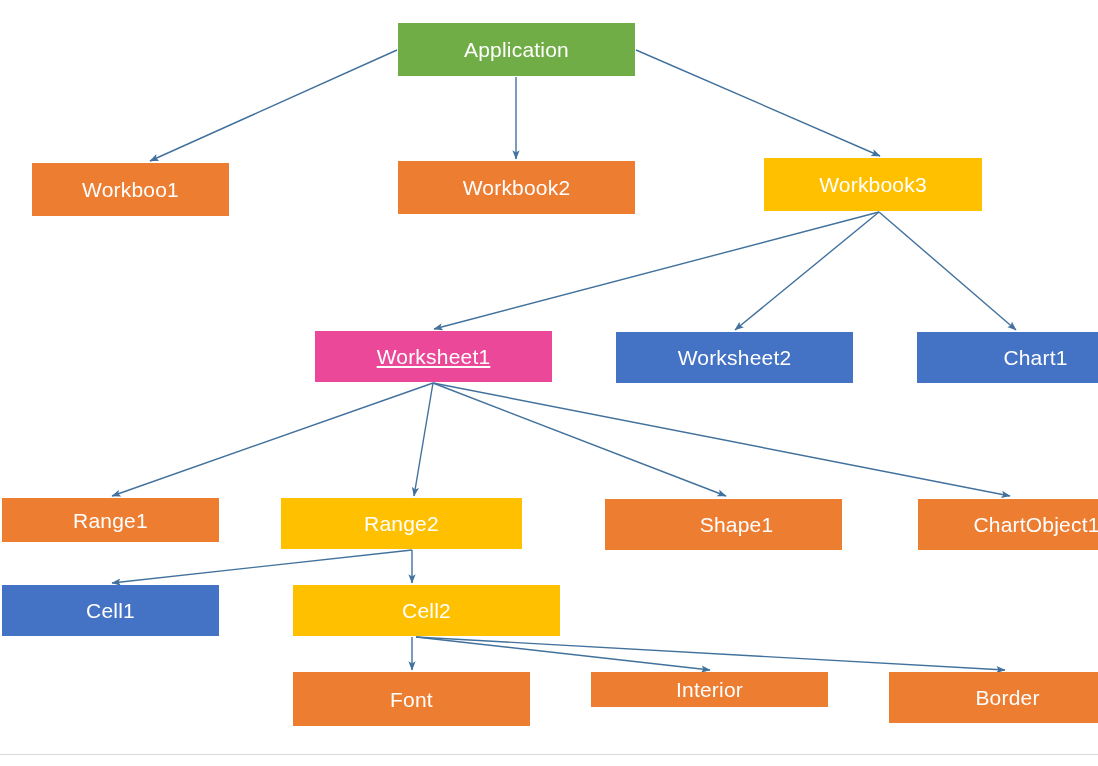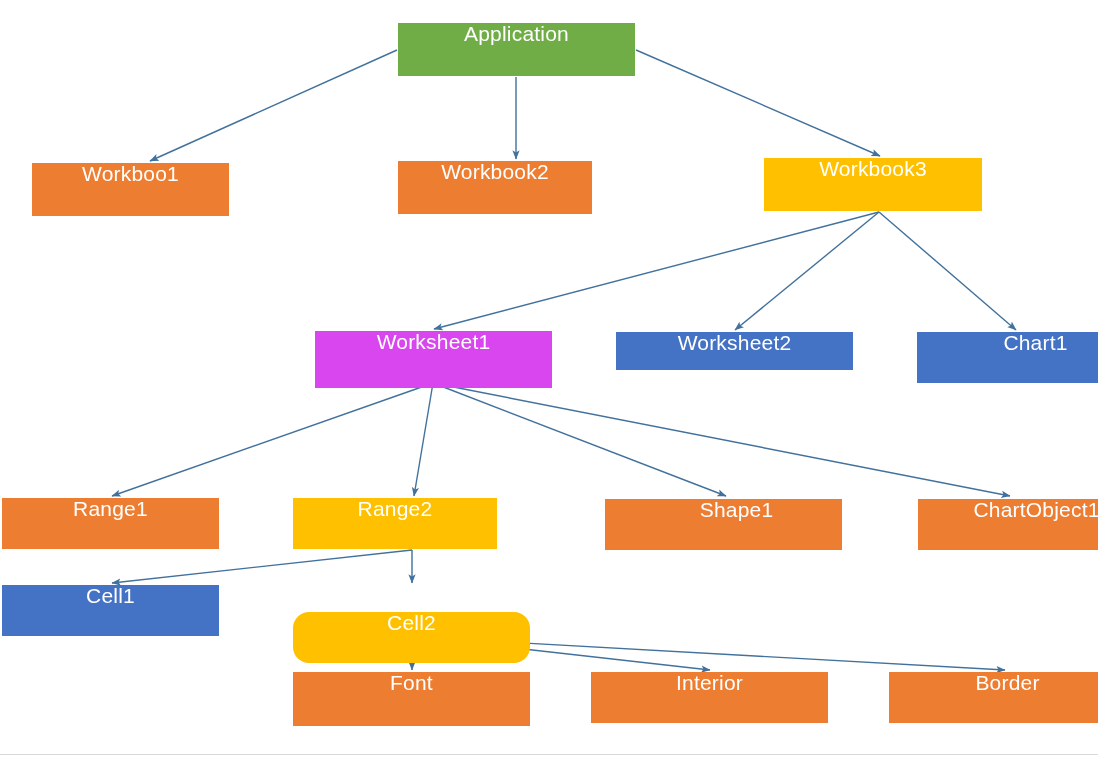--- a/index.html
+++ b/index.html
@@ -12,20 +12,21 @@
     width: 1098px;
     height: 766px;
     background: #ffffff;
     overflow: hidden;
     font-family: "Liberation Sans", sans-serif;
   }
   .node {
     position: absolute;
     box-sizing: border-box;
     display: flex;
+    align-items: center;
     justify-content: center;
     color: #ffffff;
     font-size: 21px;
     font-weight: 400;
     letter-spacing: 0.2px;
     line-height: 1;
     white-space: nowrap;
     user-select: none;
   }
   .node-label {
@@ -83,57 +84,57 @@
       </g>
   </svg>
 
   <div id="nodes-group">
       <div class="node" style="left: 398px; top: 23px; width: 237px; height: 53px; background: rgb(112, 173, 71);">
         <span class="node-label">Application</span>
       </div>
       <div class="node" style="left: 32px; top: 163px; width: 197px; height: 53px; background: rgb(237, 125, 49);">
         <span class="node-label">Workboo1</span>
       </div>
-      <div class="node" style="left: 398px; top: 161px; width: 194px; height: 53px; background: rgb(237, 125, 49);">
+      <div class="node" style="left: 398px; top: 161px; width: 237px; height: 53px; background: rgb(237, 125, 49);">
         <span class="node-label">Workbook2</span>
       </div>
       <div class="node" style="left: 764px; top: 158px; width: 218px; height: 53px; background: rgb(255, 192, 0);">
         <span class="node-label">Workbook3</span>
       </div>
-      <div class="node" style="left: 315px; top: 331px; width: 237px; height: 57px; background: #d946ef;">
+      <div class="node" style="left: 315px; top: 331px; width: 237px; height: 51px; background: #ec4899; text-decoration: underline;">
         <span class="node-label">Worksheet1</span>
       </div>
-      <div class="node" style="left: 616px; top: 332px; width: 237px; height: 38px; background: rgb(68, 114, 196);">
+      <div class="node" style="left: 616px; top: 332px; width: 237px; height: 51px; background: rgb(68, 114, 196);">
         <span class="node-label">Worksheet2</span>
       </div>
       <div class="node" style="left: 917px; top: 332px; width: 237px; height: 51px; background: rgb(68, 114, 196);">
         <span class="node-label">Chart1</span>
       </div>
-      <div class="node" style="left: 2px; top: 498px; width: 217px; height: 51px; background: rgb(237, 125, 49);">
+      <div class="node" style="left: 2px; top: 498px; width: 217px; height: 44px; background: rgb(237, 125, 49);">
         <span class="node-label">Range1</span>
       </div>
-      <div class="node" style="left: 293px; top: 498px; width: 204px; height: 51px; background: rgb(255, 192, 0);">
+      <div class="node" style="left: 281px; top: 498px; width: 241px; height: 51px; background: rgb(255, 192, 0);">
         <span class="node-label">Range2</span>
       </div>
       <div class="node" style="left: 605px; top: 499px; width: 237px; height: 51px; background: rgb(237, 125, 49); padding-left: 26px;">
         <span class="node-label">Shape1</span>
       </div>
       <div class="node" style="left: 918px; top: 499px; width: 237px; height: 51px; background: rgb(237, 125, 49);">
         <span class="node-label">ChartObject1</span>
       </div>
       <div class="node" style="left: 2px; top: 585px; width: 217px; height: 51px; background: rgb(68, 114, 196);">
         <span class="node-label">Cell1</span>
       </div>
-      <div class="node" style="left: 293px; top: 612px; width: 237px; height: 51px; background: rgb(255, 192, 0); border-radius: 16px;">
+      <div class="node" style="left: 293px; top: 585px; width: 267px; height: 51px; background: rgb(255, 192, 0);">
         <span class="node-label">Cell2</span>
       </div>
       <div class="node" style="left: 293px; top: 672px; width: 237px; height: 54px; background: rgb(237, 125, 49);">
         <span class="node-label">Font</span>
       </div>
-      <div class="node" style="left: 591px; top: 672px; width: 237px; height: 51px; background: rgb(237, 125, 49);">
+      <div class="node" style="left: 591px; top: 672px; width: 237px; height: 35px; background: rgb(237, 125, 49);">
         <span class="node-label">Interior</span>
       </div>
       <div class="node" style="left: 889px; top: 672px; width: 237px; height: 51px; background: rgb(237, 125, 49);">
         <span class="node-label">Border</span>
       </div>
     </div>
 
   <div class="bottom-rule"></div>
 </div>
 

